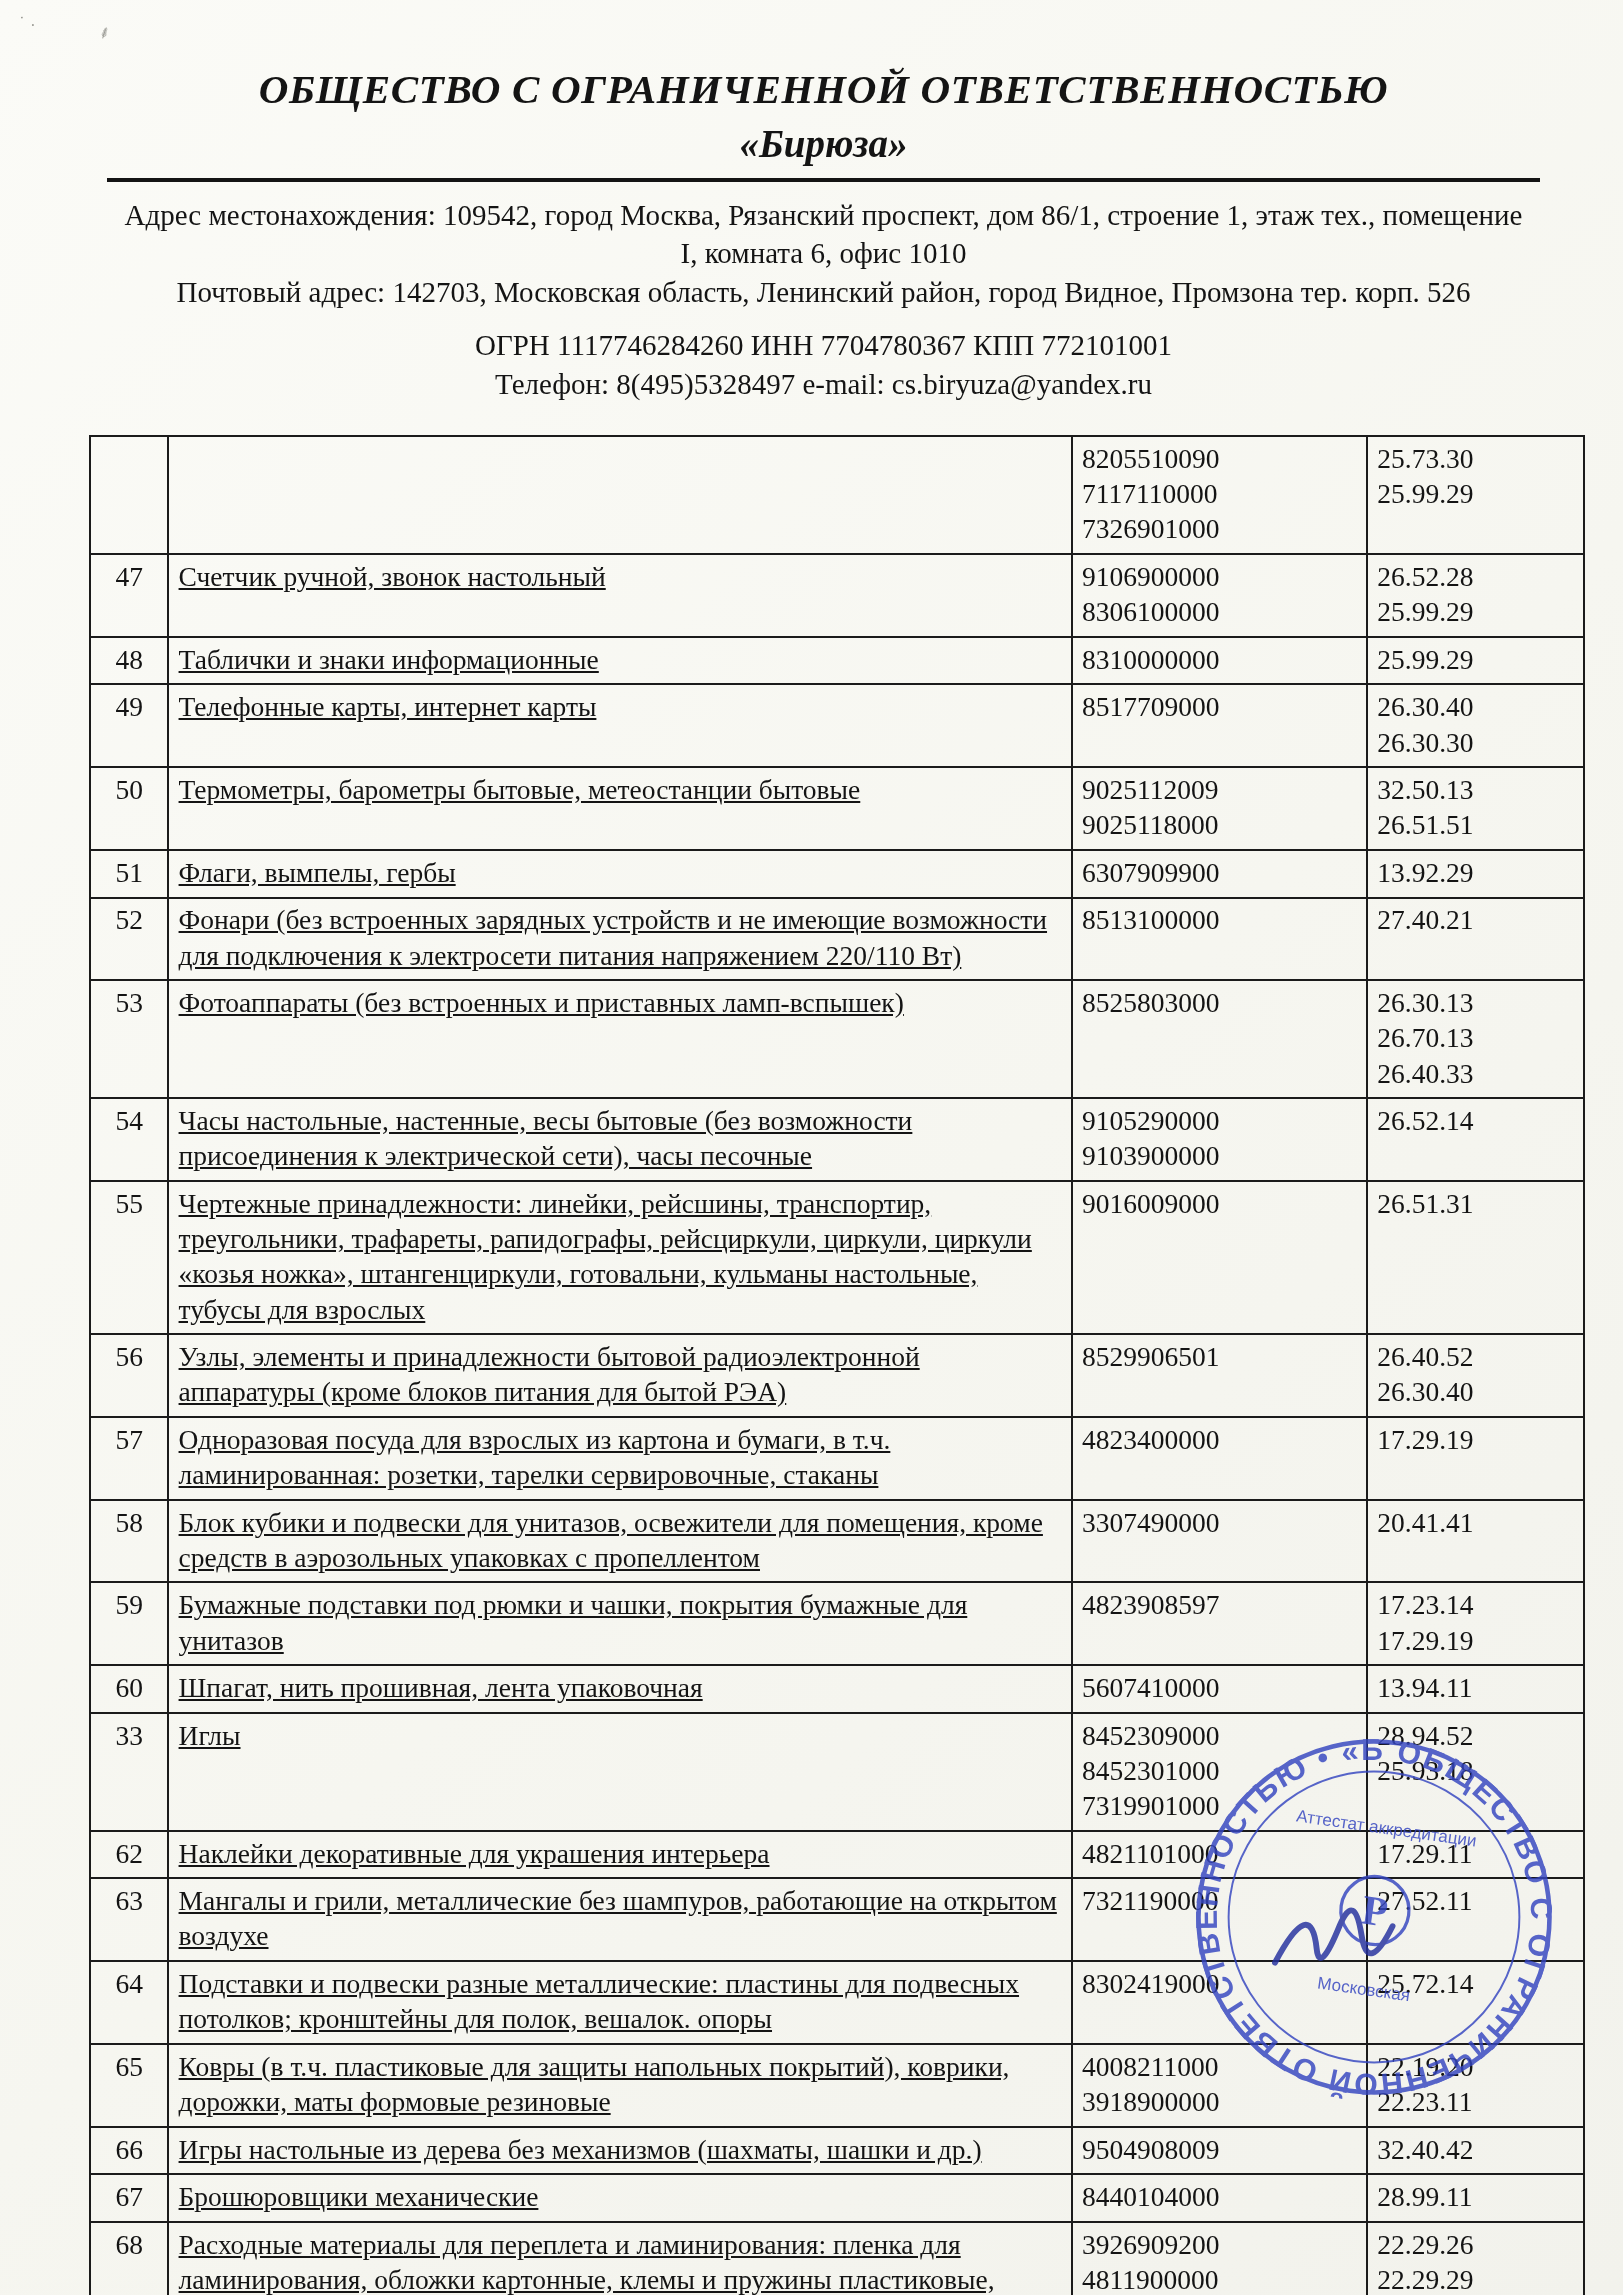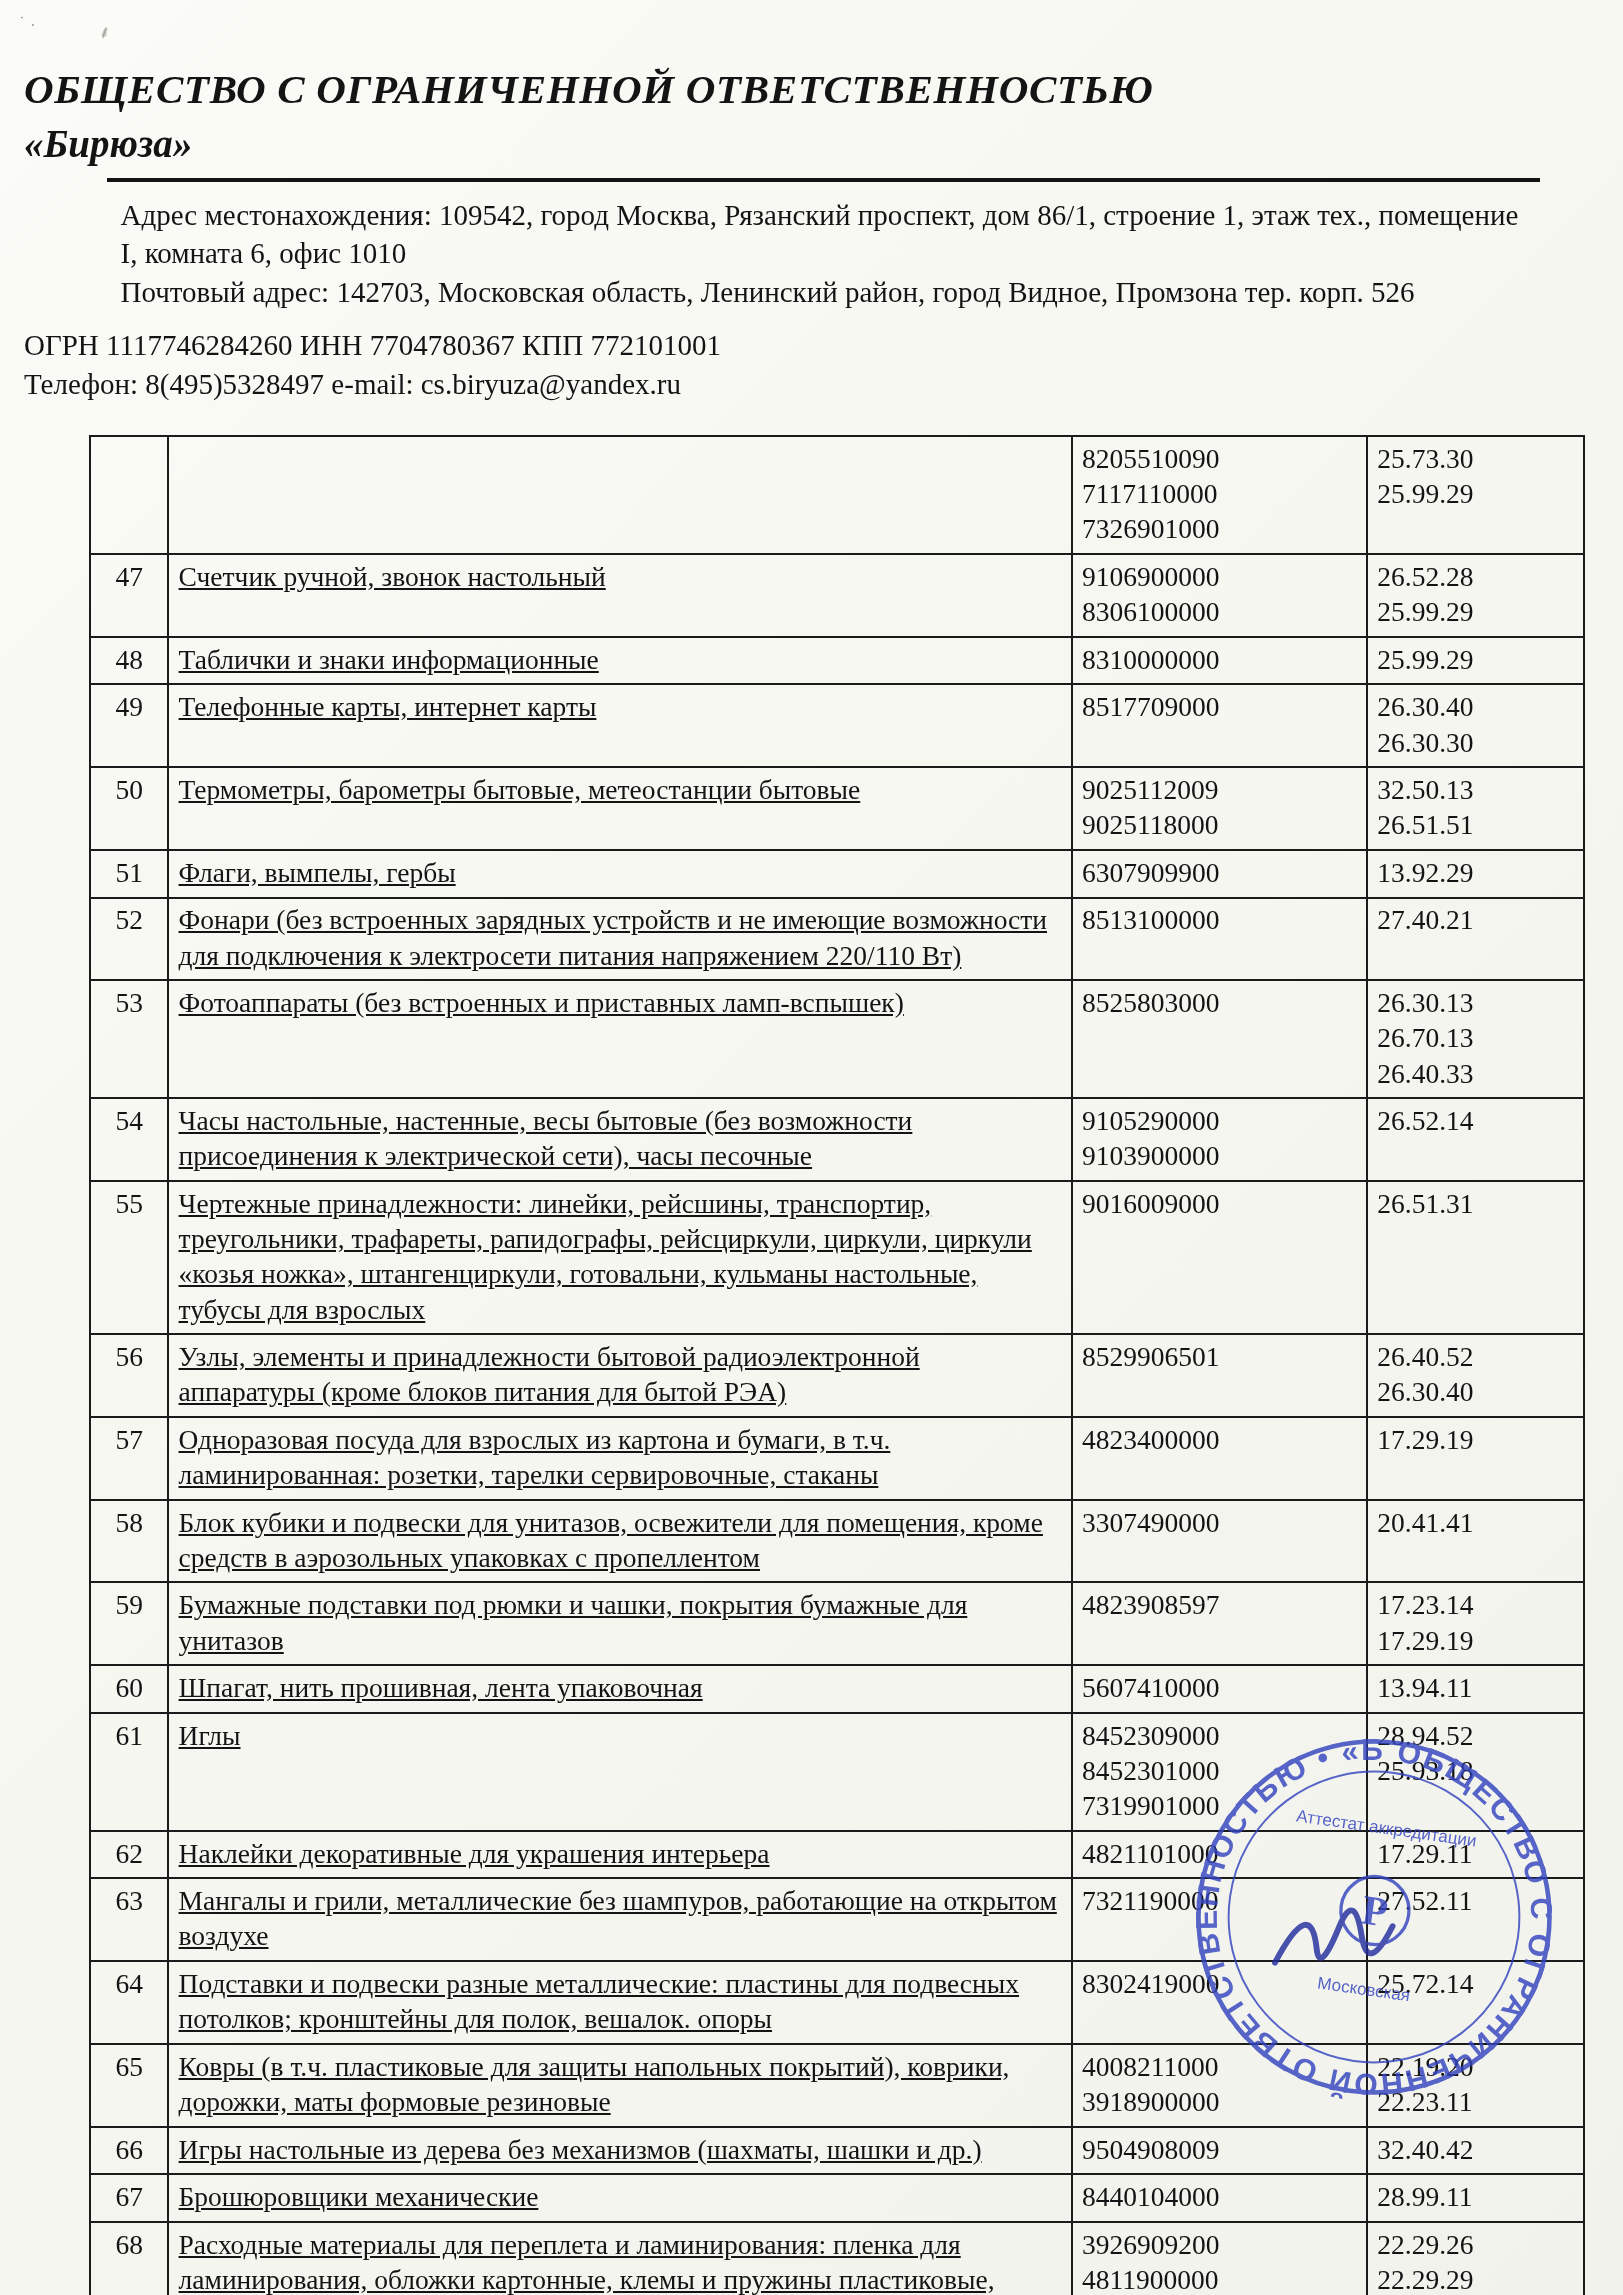--- a/index.html
+++ b/index.html
@@ -19,20 +19,21 @@
   }
   
   .scan-mark {
     position: absolute;
     color: #9a9a94;
     font-size: 17px;
     transform: rotate(-12deg);
   }
   .header {
     padding-top: 65px;
+    text-align: center;
     padding-left: 24px;
   }
   .company-type {
     font-size: 41px;
     font-weight: bold;
     font-style: italic;
     letter-spacing: 0.7px;
   }
   .company-name {
     font-size: 39px;
@@ -222,21 +223,21 @@
         </tr>
 
         <tr>
           <td class="col-num">60</td>
           <td class="col-desc">Шпагат, нить прошивная, лента упаковочная</td>
           <td class="col-codes">5607410000</td>
           <td class="col-okved">13.94.11</td>
         </tr>
 
         <tr>
-          <td class="col-num">61</td>
+          <td class="col-num">33</td>
           <td class="col-desc">Иглы</td>
           <td class="col-codes">8452309000
 8452301000
 7319901000</td>
           <td class="col-okved">28.94.52
 25.93.18</td>
         </tr>
 
         <tr>
           <td class="col-num">62</td>

